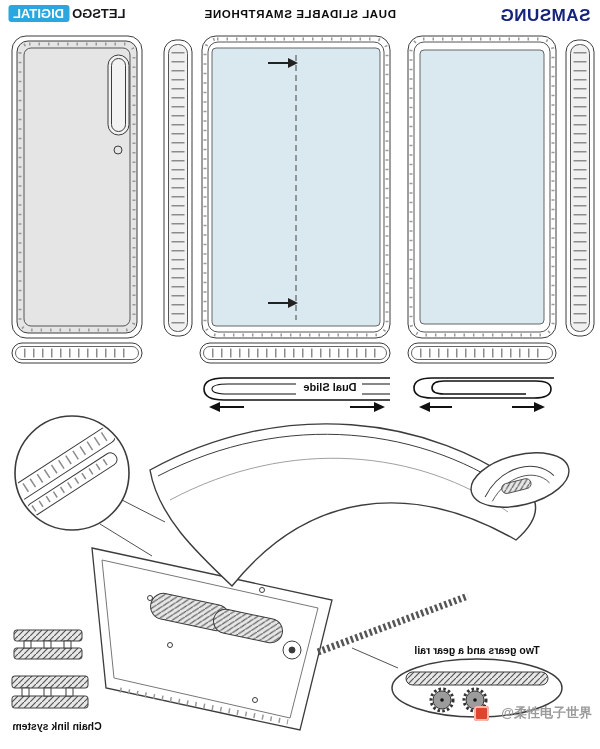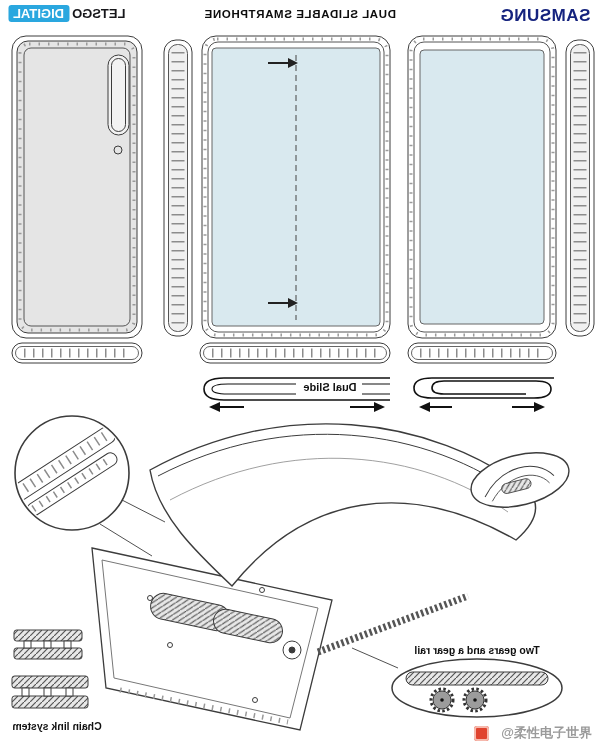--- a/index.html
+++ b/index.html
@@ -11,21 +11,21 @@
   .mirror{transform:scaleX(-1);}
   #samsung{top:6px;right:10px;font-size:17px;font-weight:800;letter-spacing:.5px;color:#15237e;}
   #title{top:8px;left:0;right:0;margin:0 auto;width:210px;text-align:center;
          font-size:11.5px;font-weight:800;letter-spacing:.6px;color:#0c0c0c;}
   #letsgo{top:5px;left:8px;display:flex;align-items:center;gap:3px;font-size:13px;font-weight:800;color:#16161a;}
   #letsgo .digital{background:#2aa7df;color:#fff;padding:1px 5px;border-radius:3px;font-weight:800;}
   .fig-label{font-weight:700;color:#101010;}
   #dual-slide-label{left:296px;top:381px;width:68px;text-align:center;font-size:11px;}
   #gears-label{left:394px;top:644px;width:166px;text-align:center;font-size:10.5px;}
   #chain-label{left:6px;top:720px;width:102px;text-align:center;font-size:10.5px;}
-  #watermark{right:8px;top:724px;display:flex;align-items:center;gap:12px;
+  #watermark{right:8px;top:704px;display:flex;align-items:center;gap:12px;
              font-size:13px;font-weight:700;color:#9a9a9a;text-align:center;}
   #watermark .wm-icon{width:15px;height:15px;background:#e0432e;border-radius:3px;display:inline-block;
                       box-shadow:inset 0 0 0 2px #f6b9ad;}
   svg{position:absolute;top:0;left:0;}
 </style>
 </head>
 <body>
 
 <div id="canvas">
 

